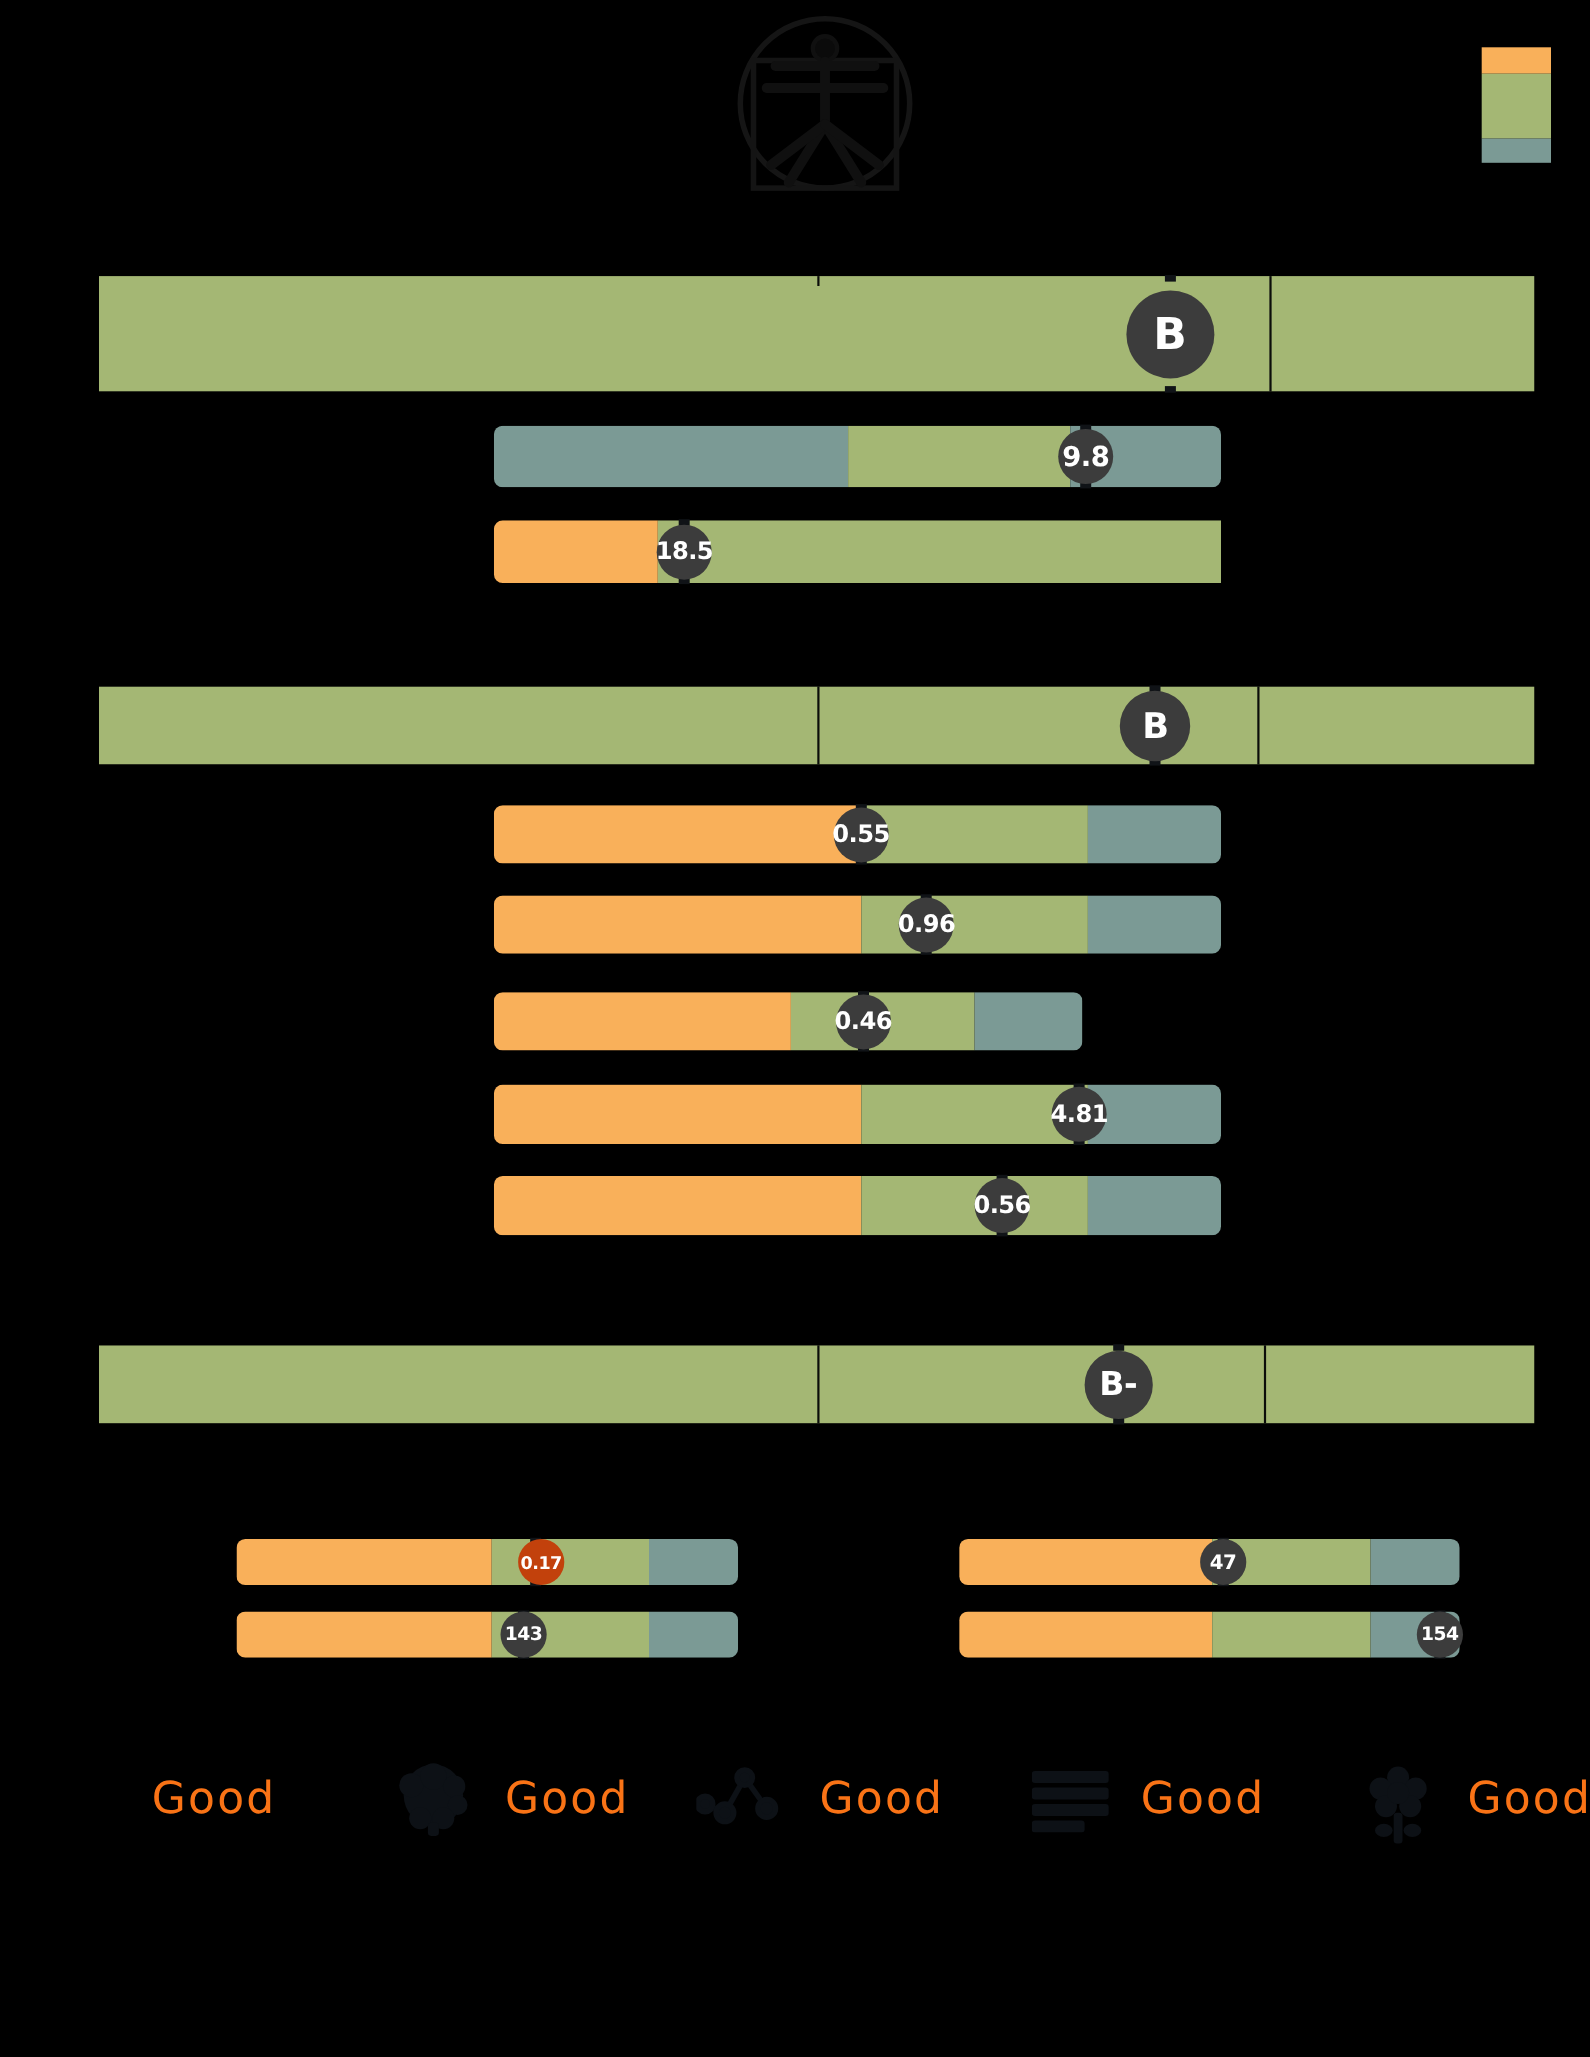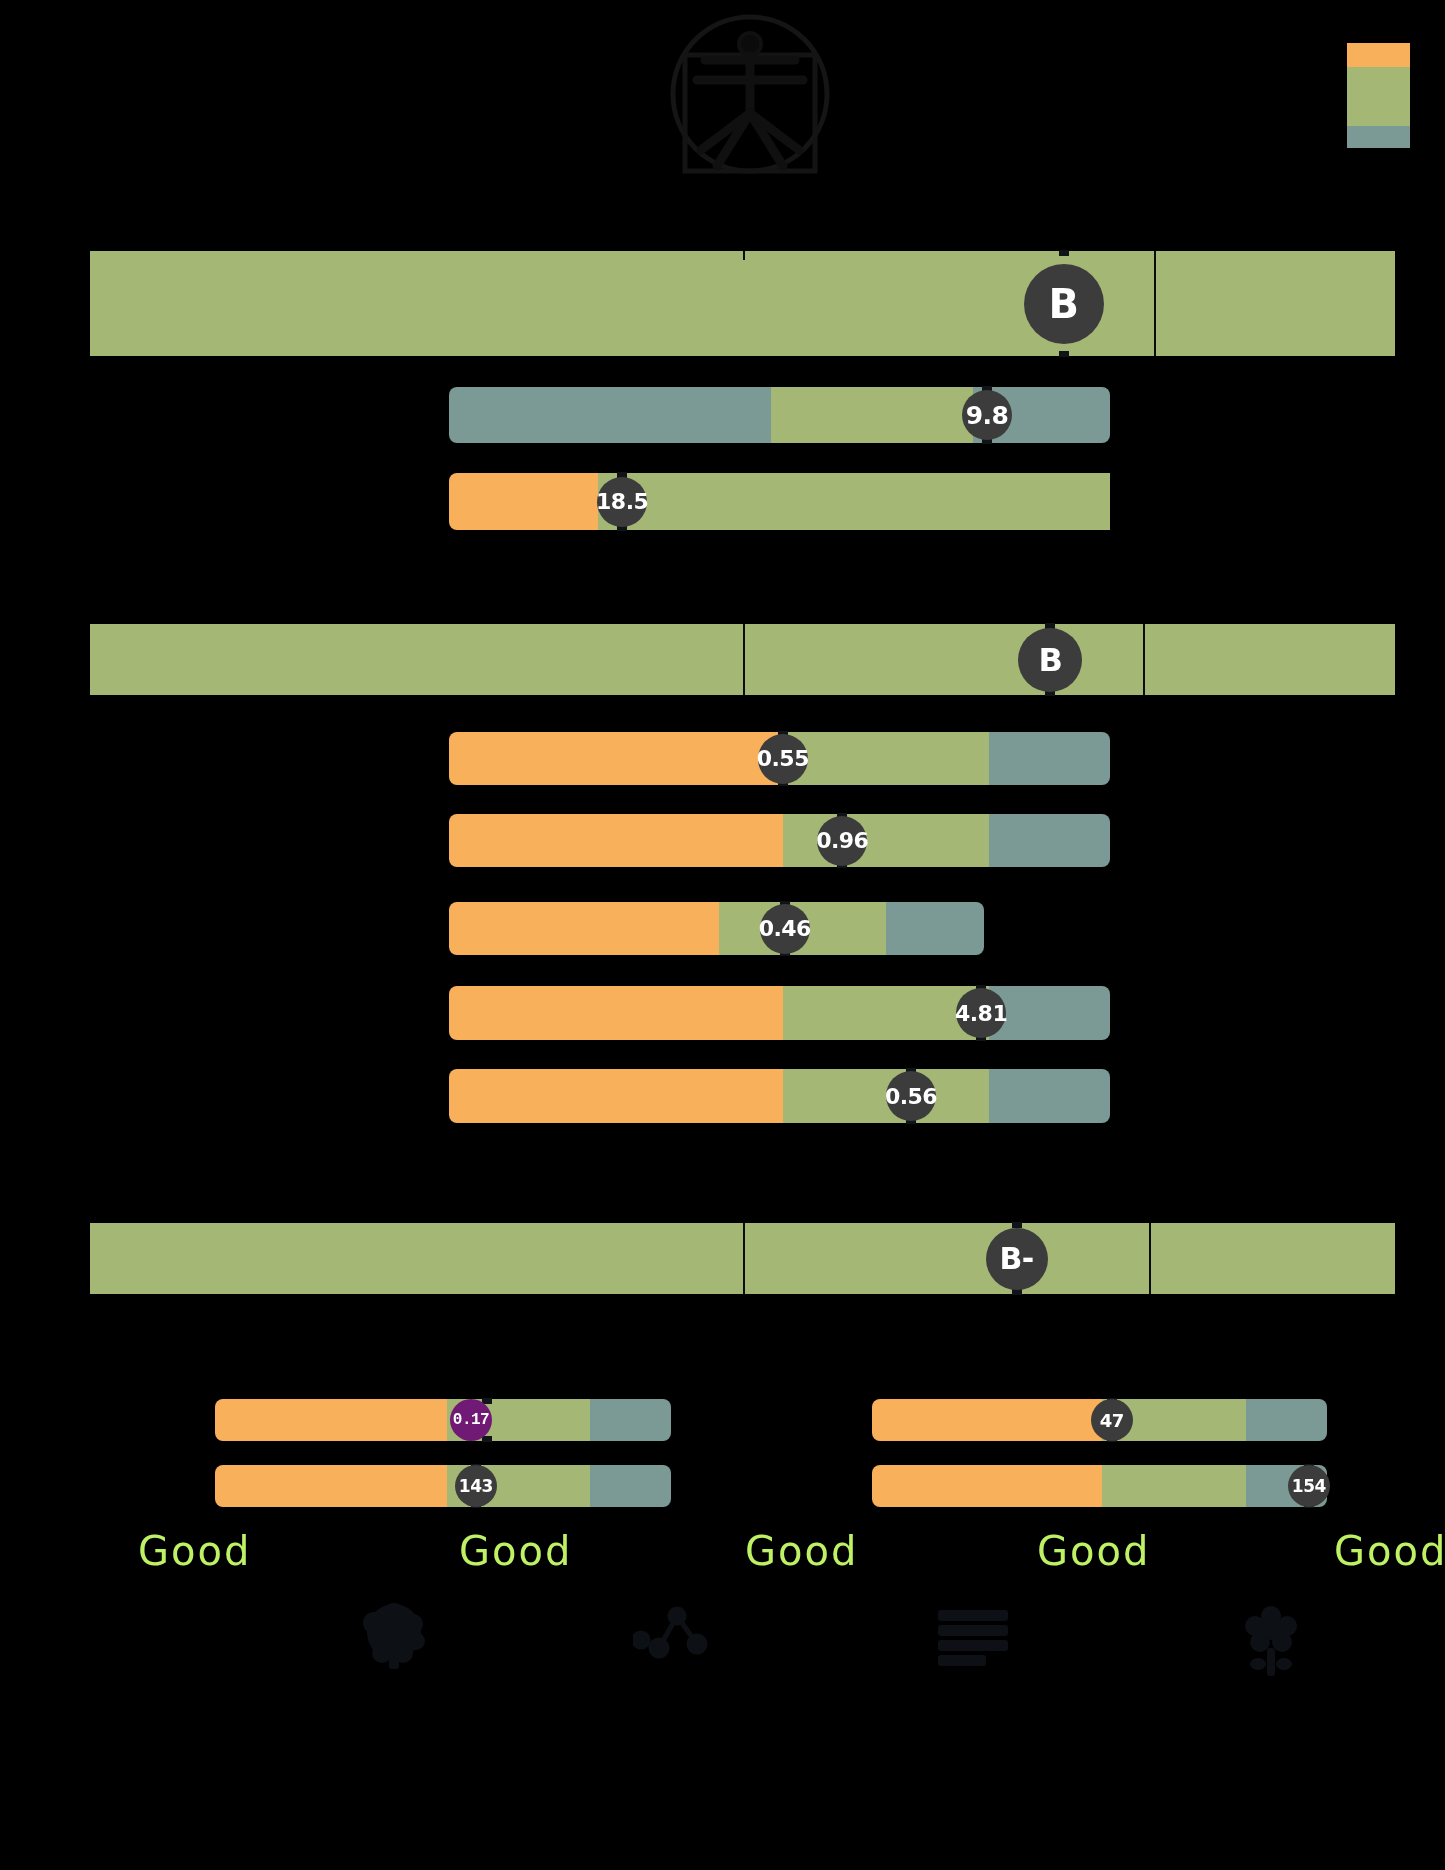--- a/index.html
+++ b/index.html
@@ -17,22 +17,22 @@
   .divider.line{bottom:0;}
   .tick{position:absolute;width:10px;height:6px;background:#101317;}
   .tick.top{top:-1px;}
   .tick.bottom{bottom:-1px;}
   .badge{
     position:absolute;background:#3C3C3C;border-radius:50%;
     color:#fff;font-weight:bold;display:flex;align-items:center;justify-content:center;
     white-space:nowrap;letter-spacing:-0.5px;
   }
   .good{
-    position:absolute;color:#bef264;font-size:40px;letter-spacing:2px;
-    top:1528px;
+    position:absolute;color:#f97316;font-size:40px;letter-spacing:2px;
+    top:1612px;
   }
   .icon{position:absolute;}
   #legend{position:absolute;display:flex;flex-direction:column;}
   #legend .lseg{width:100%;}
   #logo{position:absolute;left:655px;top:8px;}
 </style>
 </head>
 <body>
 
 <div id="canvas">
@@ -212,21 +212,21 @@
       <div class="badge" style="width: 62px; height: 62px; left: 895.55px; top: 4.5px; font-size: 30px; background: rgb(60, 60, 60); color: rgb(255, 255, 255);">B-</div>
     </div>
     <div class="bar metric" style="left: 215px; top: 1399px; width: 456px; height: 42px;">
       <div class="zones">
         <div class="zone" style="width: 232.104px; background: rgb(249, 176, 90);"></div>
         <div class="zone" style="width: 142.728px; background: rgb(164, 183, 116);"></div>
         <div class="zone" style="width: 81.168px; background: rgb(123, 154, 149);"></div>
       </div>
       <div class="tick top" style="left: 266.776px;"></div>
       <div class="tick bottom" style="left: 266.776px;"></div>
-      <div class="badge" style="width: 42px; height: 42px; left: 235px; top: 0px; font-size: 16px; background: #701a75; color: rgb(255, 255, 255); font-family: Liberation Mono, monospace;">0.17</div>
+      <div class="badge" style="width: 42px; height: 42px; left: 256px; top: 0px; font-size: 16px; background: #c2410c; color: rgb(255, 255, 255);">0.17</div>
     </div>
     <div class="bar metric" style="left: 215px; top: 1465px; width: 456px; height: 42px;">
       <div class="zones">
         <div class="zone" style="width: 232.104px; background: rgb(249, 176, 90);"></div>
         <div class="zone" style="width: 142.728px; background: rgb(164, 183, 116);"></div>
         <div class="zone" style="width: 81.168px; background: rgb(123, 154, 149);"></div>
       </div>
       <div class="tick top" style="left: 255.832px;"></div>
       <div class="tick bottom" style="left: 255.832px;"></div>
       <div class="badge" style="width: 42px; height: 42px; left: 239.832px; top: 0px; font-size: 17px; background: rgb(60, 60, 60); color: rgb(255, 255, 255);">143</div>

